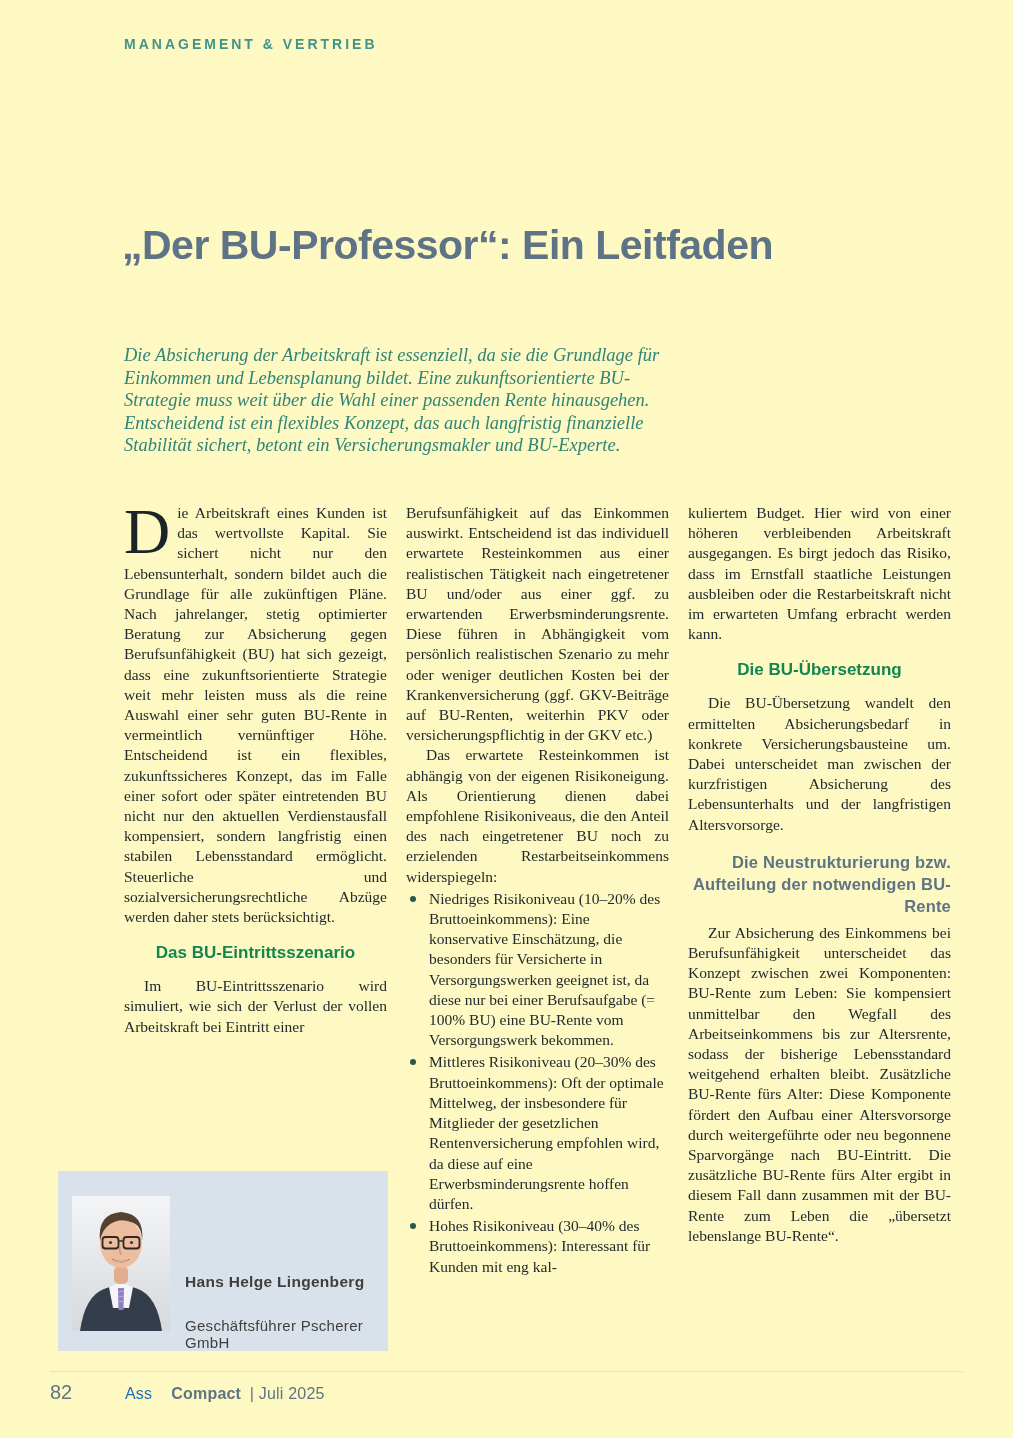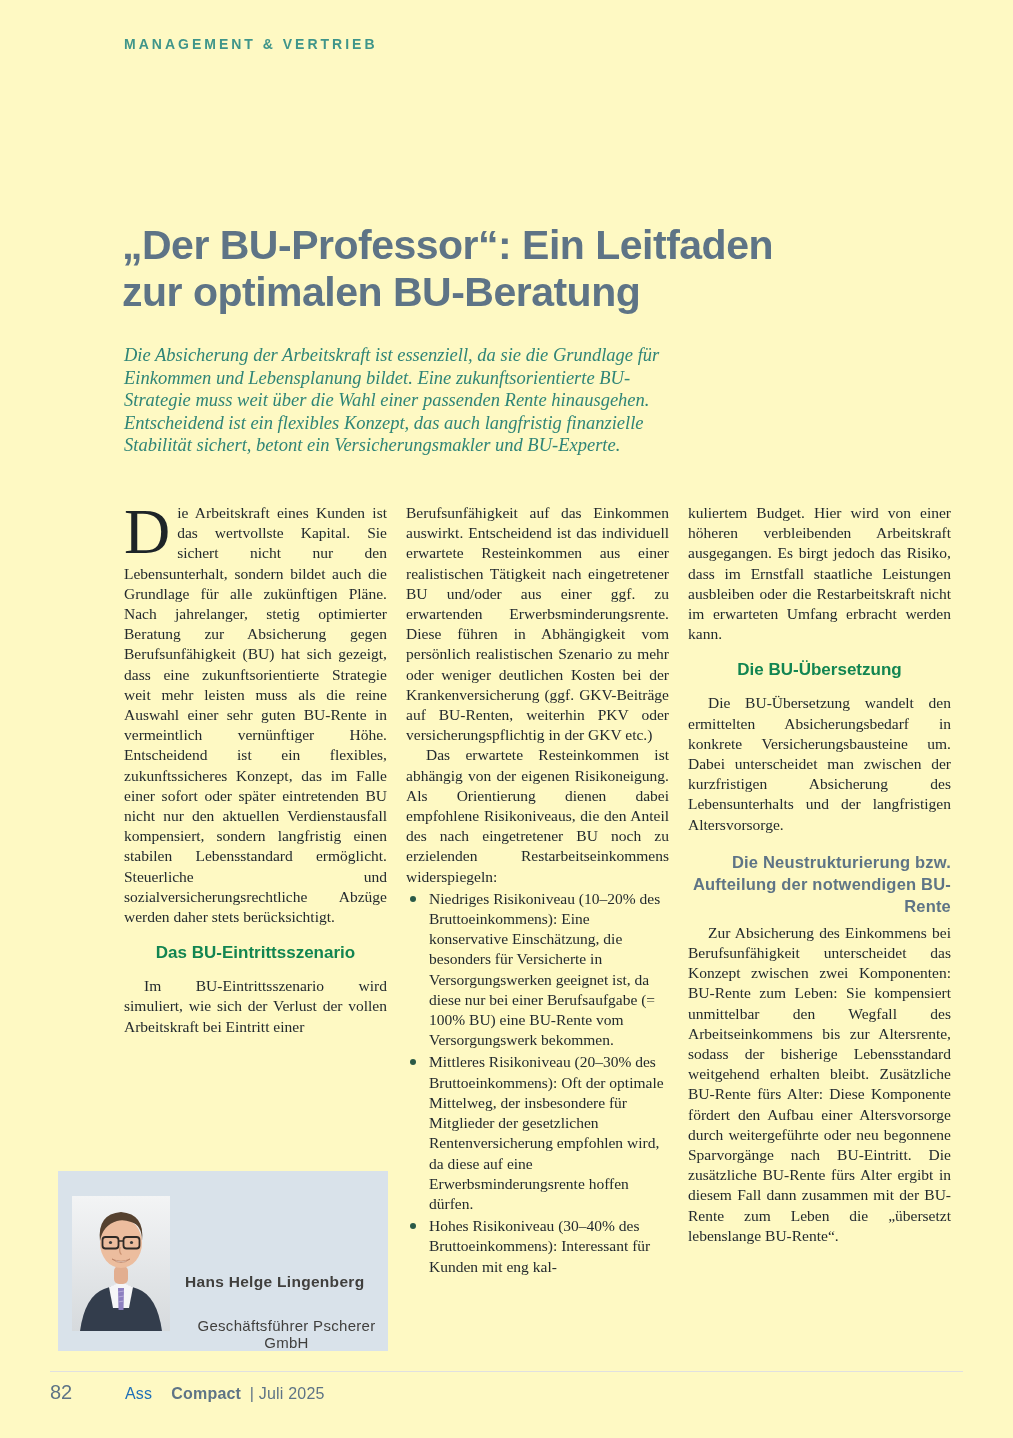--- a/index.html
+++ b/index.html
@@ -55,21 +55,20 @@
     position:relative;padding-left:23px;margin:0 4px 2px 0;
     text-align:left;hyphens:auto;-webkit-hyphens:auto;
   }
   ul.bullets li::before{
     content:"";position:absolute;left:4px;top:7px;
     width:6px;height:6px;border-radius:50%;background:#2a5a47;
   }
   .author-box{
     position:absolute;left:58px;top:1171px;width:330px;height:180px;
     background:#d9e2ea;
-    text-align:center;
   }
   .portrait{position:absolute;left:14px;top:25px;width:98px;height:135px;display:block;}
   .author-name{
     position:absolute;left:127px;top:102px;
     font-family:"Liberation Sans", sans-serif;font-weight:bold;
     font-size:15.5px;color:#403f3d;letter-spacing:0.3px;
   }
   .author-role{
     position:absolute;left:127px;top:146px;
     font-family:"Liberation Sans", sans-serif;
@@ -94,21 +93,20 @@
 </style>
 </head>
 <body>
 
 <div class="page">
 
   <div class="kicker">MANAGEMENT &amp; VERTRIEB</div>
 
   <div class="title">
     <div>„Der BU-Professor“: Ein Leitfaden</div>
-    <div>zur optimalen BU-Beratung</div>
   </div>
 
   <div class="lede">Die Absicherung der Arbeitskraft ist essenziell, da sie die Grundlage für Einkommen und Lebensplanung bildet. Eine zukunftsorientierte BU-Strategie muss weit über die Wahl einer passenden Rente hinausgehen. Entscheidend ist ein flexibles Konzept, das auch langfristig finanzielle Stabilität sichert, betont ein Versicherungsmakler und BU-Experte.</div>
 
   <div class="columns">
 
     <div class="col">
       <p><span class="dropcap">D</span><span>ie Arbeitskraft eines Kunden ist das wertvollste Kapital. Sie sichert nicht nur den Lebensunterhalt, sondern bildet auch die Grundlage für alle zukünftigen Pläne. Nach jahrelanger, stetig optimierter Beratung zur Absicherung gegen Berufsunfähigkeit (BU) hat sich gezeigt, dass eine zukunftsorientierte Strategie weit mehr leisten muss als die reine Auswahl einer sehr guten BU-Rente in vermeintlich vernünftiger Höhe. Entscheidend ist ein flexibles, zukunftssicheres Konzept, das im Falle einer sofort oder später eintretenden BU nicht nur den aktuellen Verdienstausfall kompensiert, sondern langfristig einen stabilen Lebensstandard ermöglicht. Steuerliche und sozialversicherungsrechtliche Abzüge werden daher stets berücksichtigt.</span></p>
       <h3 class="green-heading">Das BU-Eintrittsszenario</h3>
       <p class="indent">Im BU-Eintrittsszenario wird simuliert, wie sich der Verlust der vollen Arbeitskraft bei Eintritt einer</p>

